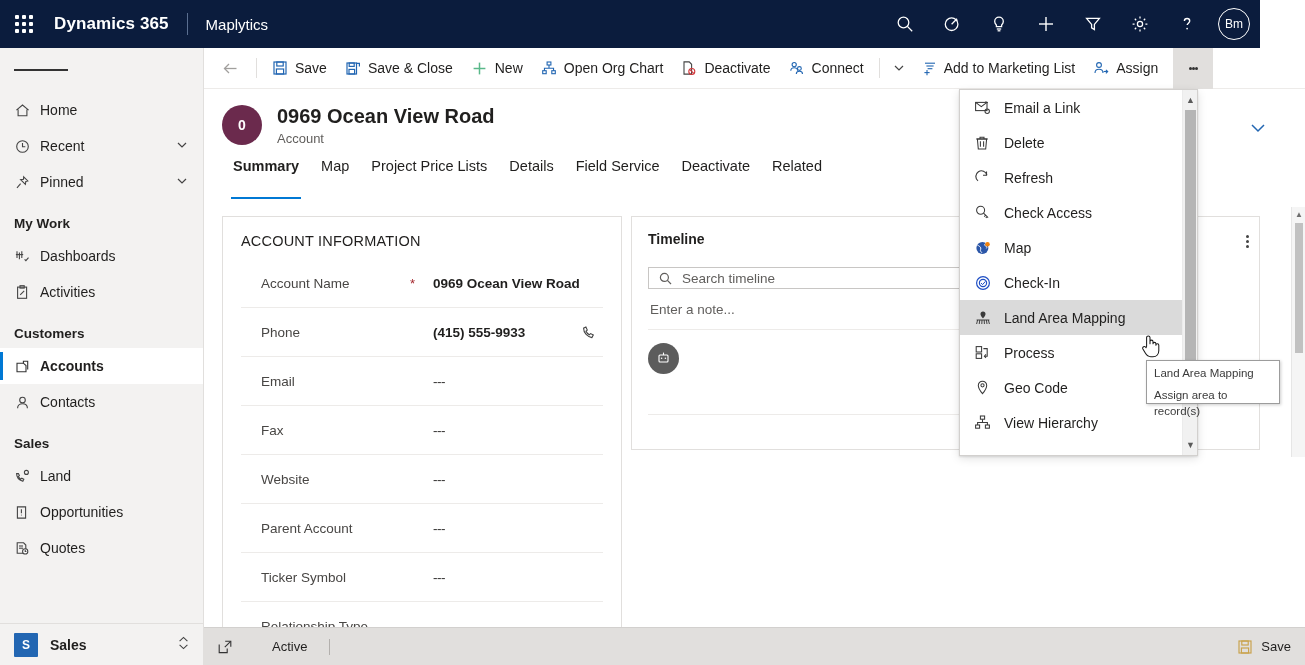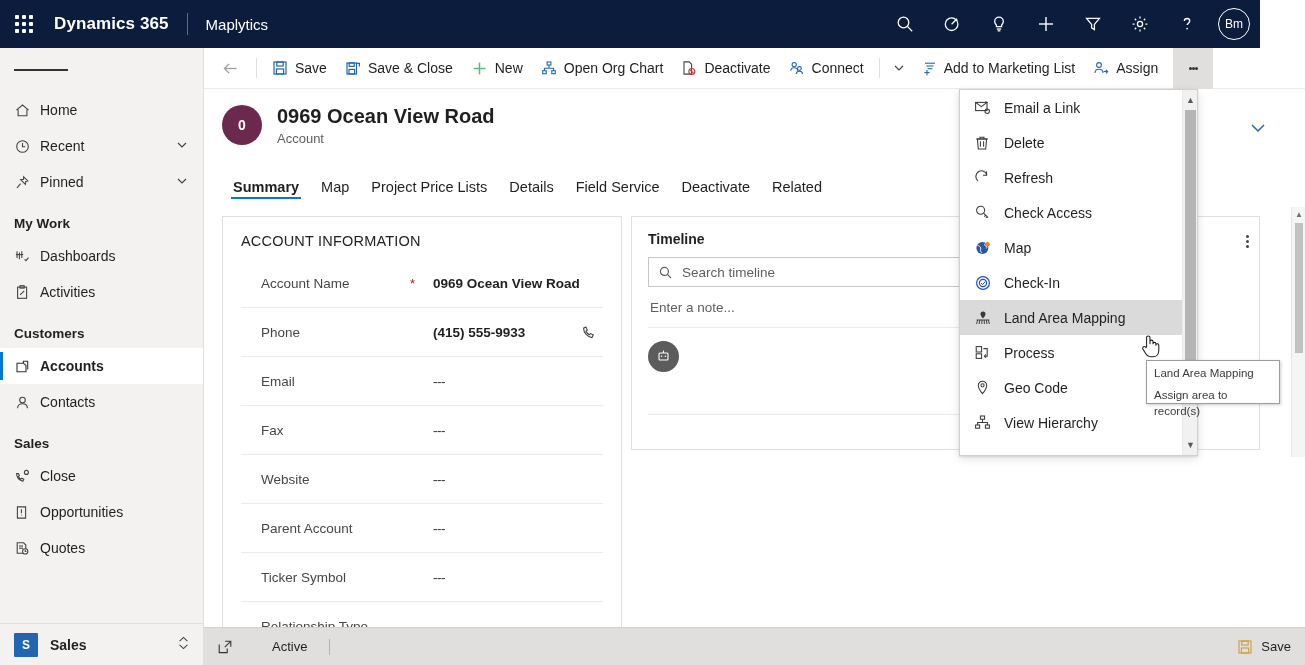--- a/index.html
+++ b/index.html
@@ -90,42 +90,42 @@
     width: 40px; height: 40px; border-radius: 50%; background: #6b2a4d; color: #fff;
     display: flex; align-items: center; justify-content: center; font-size: 14px; font-weight: bold;
   }
   .rec-title { margin-left: 15px; }
   .rec-title .t { font-size: 20px; font-weight: bold; color: #201f1e; }
   .rec-title .s { font-size: 13px; color: #605e5c; margin-top: 3px; }
   .hdr-chev { position: absolute; right: 36px; top: 28px; cursor: pointer; }
 
   .tabs { display: flex; align-items: flex-end; padding-left: 18px; margin-top: 19px; height: 34px; }
   .tab {
-    font-size: 14.5px; color: #201f1e; padding: 0 11px 4px 11px; cursor: pointer; position: relative; white-space: nowrap;
+    font-size: 14.5px; color: #201f1e; padding: 0 11px 25px 11px; cursor: pointer; position: relative; white-space: nowrap;
   }
   .tab.active { font-weight: bold; }
   .tab.active::after { content: ""; position: absolute; left: 9px; right: 9px; bottom: 0; height: 2.5px; background: #0078d4; }
 
   .cols { display: flex; padding: 17px 18px 0 18px; gap: 9px; }
 
   .card { border: 1px solid #e1dfdd; background: #fff; }
   .card-acct { width: 400px; padding: 16px 18px 0 18px; height: 430px; }
   .sec-title { font-size: 14.5px; color: #201f1e; letter-spacing: .2px; margin-bottom: 10px; }
   .field { display: flex; align-items: center; height: 49px; border-bottom: 1px solid #edebe9; padding-left: 20px; }
   .field:last-child { border-bottom: none; }
   .f-label { width: 172px; font-size: 13.5px; color: #484644; display: flex; align-items: center; }
   .f-req { color: #a4262c; font-size: 13px; margin-left: auto; padding-right: 18px; }
   .f-value { font-size: 13.5px; color: #201f1e; font-weight: bold; flex: 1; }
   .f-value.empty { color: #323130; font-weight: normal; letter-spacing: -0.5px; }
   .f-action { width: 28px; display: flex; align-items: center; justify-content: center; color: #444; cursor: pointer; }
 
   .card-timeline { width: 420px; height: 234px; padding: 14px 16px 0 16px; position: relative; }
   .tl-title { font-size: 14px; font-weight: bold; color: #201f1e; }
   .tl-search {
-    margin-top: 10px; height: 30px; border: 1px solid #c8c6c4; display: flex; align-items: center; padding: 0 9px;
+    margin-top: 20px; height: 22px; border: 1px solid #c8c6c4; display: flex; align-items: center; padding: 0 9px;
     font-size: 13.5px; color: #605e5c; cursor: text;
   }
   .tl-search .si { margin-right: 9px; display: flex; }
   .tl-note { font-size: 13.5px; color: #605e5c; padding: 13px 0 12px 2px; border-bottom: 1px solid #edebe9; }
   .tl-post { display: flex; padding-top: 13px; }
   .tl-ava {
     width: 31px; height: 31px; border-radius: 50%; background: #5c5c5c; color: #fff;
     display: flex; align-items: center; justify-content: center; flex-shrink: 0;
   }
   .tl-body { margin-left: 11px; font-size: 13.5px; color: #201f1e; line-height: 19px; }
@@ -351,21 +351,21 @@
       </div>
 
       <div class="sb-group">Sales</div>
       <div class="sb-item">
         <span class="ic">
           <svg width="17" height="17" viewBox="0 0 17 17" fill="none" stroke="#444" stroke-width="1.1">
             <path d="M2.6 5.6c0 4 3 6.8 6.2 7.7l1-2-2-1.1-1 .9c-1-.7-1.9-1.6-2.4-2.7l1-.8-1-2.1z"></path>
             <circle cx="12.4" cy="4.4" r="2"></circle>
           </svg>
         </span>
-        <span class="lbl">Close</span>
+        <span class="lbl">Land</span>
       </div>
       <div class="sb-item">
         <span class="ic">
           <svg width="17" height="17" viewBox="0 0 17 17" fill="none" stroke="#444" stroke-width="1.1">
             <path d="M3.4 2.9h8.2v11.2H3.4z"></path>
               <line x1="7.4" y1="5.3" x2="7.4" y2="9.2"></line>
             <circle cx="7.4" cy="11.1" r=".5" fill="#444" stroke="none"></circle>
           </svg>
         </span>
         <span class="lbl">Opportunities</span>

